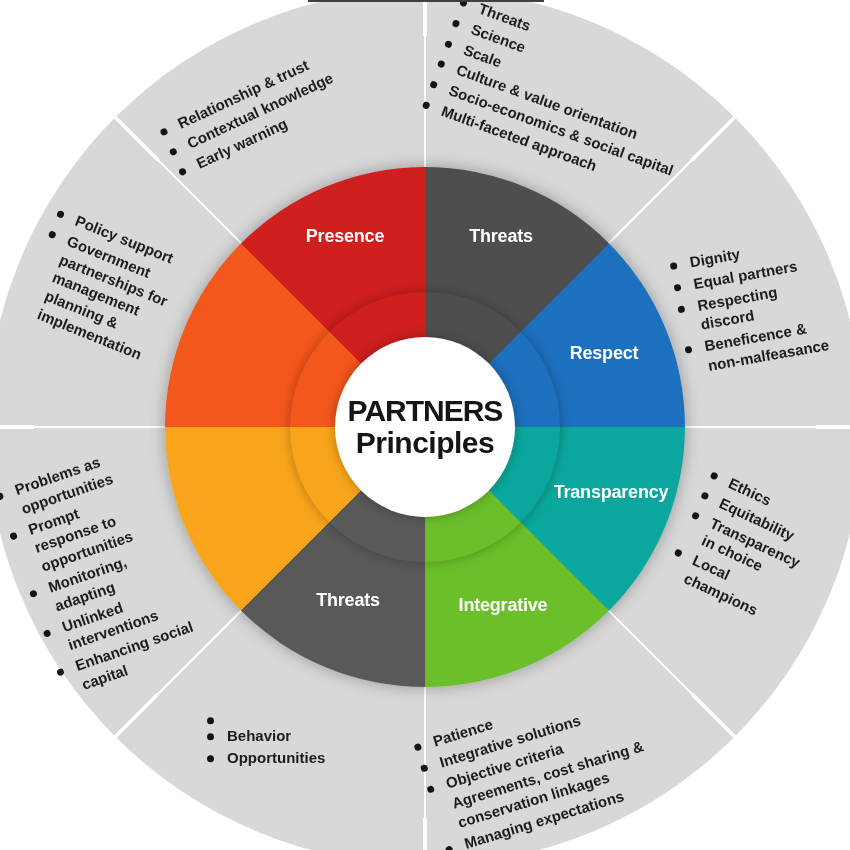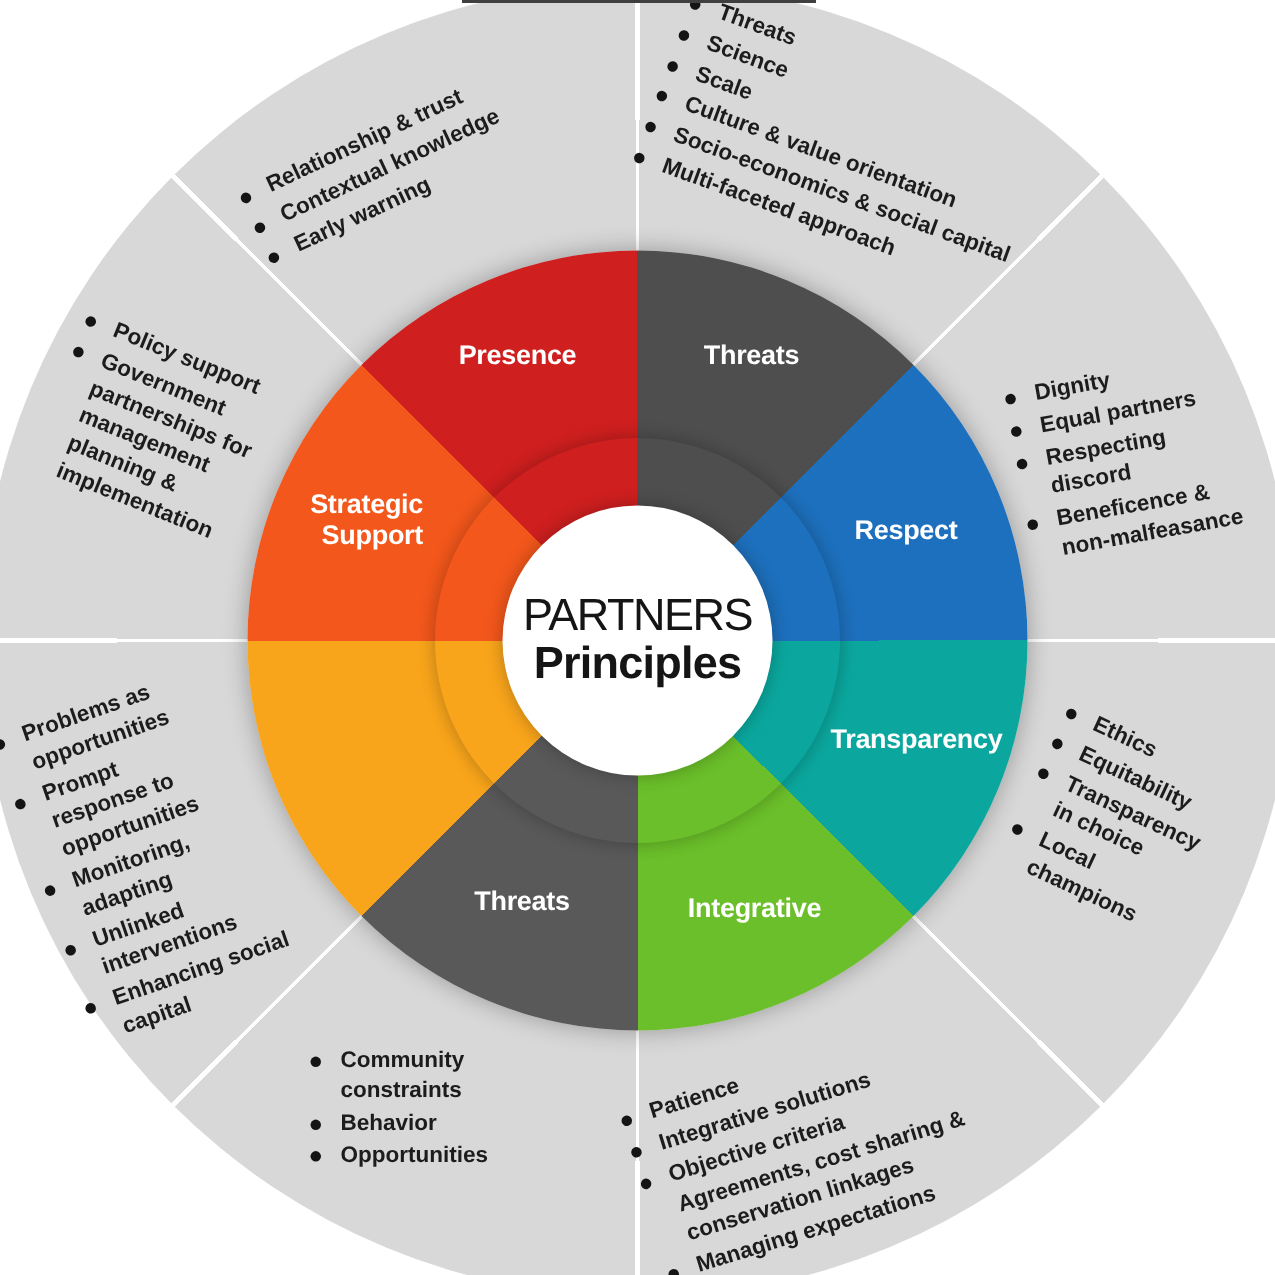--- a/index.html
+++ b/index.html
@@ -9,21 +9,21 @@
   }
   .circle{position:absolute;border-radius:50%;}
   .outer-ring{left:-13px;top:-11px;width:876px;height:876px;background:#d8d8d8;}
   .inner-wheel{left:165px;top:167px;width:520px;height:520px;
     box-shadow:0 0 16px rgba(0,0,0,0.30);}
   .ring-glow{left:290px;top:292px;width:270px;height:270px;
     box-shadow:0 0 10px 2px rgba(0,0,0,0.20);}
   .hub{left:335px;top:337px;width:180px;height:180px;background:#fff;
     box-shadow:0 0 12px rgba(0,0,0,0.28);
     display:flex;flex-direction:column;align-items:center;justify-content:center;}
-  .hub-title{font-size:30px;font-weight:400;letter-spacing:-1px;color:#151515;line-height:1.05;}
+  .hub-title{font-size:30px;font-weight:700;letter-spacing:-1px;color:#151515;line-height:1.05;}
   .hub-sub{font-size:30px;font-weight:700;letter-spacing:-0.5px;color:#151515;line-height:1.1;}
   .top-cut{position:absolute;left:308px;top:0;width:236px;height:2px;background:#3f3f3f;z-index:9;}
 
   .lbl{
     position:absolute;transform:translate(-50%,-50%);
     color:#fff;font-size:18px;font-weight:700;letter-spacing:-0.2px;
     text-align:right;line-height:1.18;white-space:nowrap;z-index:5;
   }
   .lp-presence{left:345px;top:237px;}
   .lp-aptness{left:501px;top:237px;}
@@ -147,22 +147,20 @@
 conservation linkages</span>
       </div>
       <div class="row">
         <span class="dot"></span>
         <span class="txt">Managing expectations</span>
       </div>
     </div>
   <div class="notes np-empathy">
       <div class="row">
         <span class="dot"></span>
-        <span class="txt">Community
-constraints</span>
       </div>
       <div class="row">
         <span class="dot"></span>
         <span class="txt">Behavior</span>
       </div>
       <div class="row">
         <span class="dot"></span>
         <span class="txt">Opportunities</span>
       </div>
     </div>
@@ -224,21 +222,20 @@
     </div>
 
   <div class="circle inner-wheel" style="background: conic-gradient(rgb(78, 78, 78) 0deg, rgb(78, 78, 78) 45deg, rgb(29, 112, 189) 45deg, rgb(29, 112, 189) 90deg, rgb(11, 167, 158) 90deg, rgb(11, 167, 158) 135deg, rgb(107, 191, 42) 135deg, rgb(107, 191, 42) 180deg, rgb(89, 89, 89) 180deg, rgb(89, 89, 89) 225deg, rgb(249, 165, 27) 225deg, rgb(249, 165, 27) 270deg, rgb(243, 87, 27) 270deg, rgb(243, 87, 27) 315deg, rgb(207, 31, 31) 315deg, rgb(207, 31, 31) 360deg);"></div>
   <div class="circle ring-glow"></div>
 
   <div class="lbl lp-aptness">Threats</div>
   <div class="lbl lp-respect">Respect</div>
   <div class="lbl lp-transparency">Transparency</div>
   <div class="lbl lp-negotiation">Integrative</div>
   <div class="lbl lp-empathy">Threats</div>
-  <div class="lbl lp-strategic">Strategic Support</div>
   <div class="lbl lp-presence">Presence</div>
 
   <div class="circle hub">
     <div class="hub-title">PARTNERS</div>
     <div class="hub-sub">Principles</div>
   </div>
 
 </div>
 
 </body></html>

